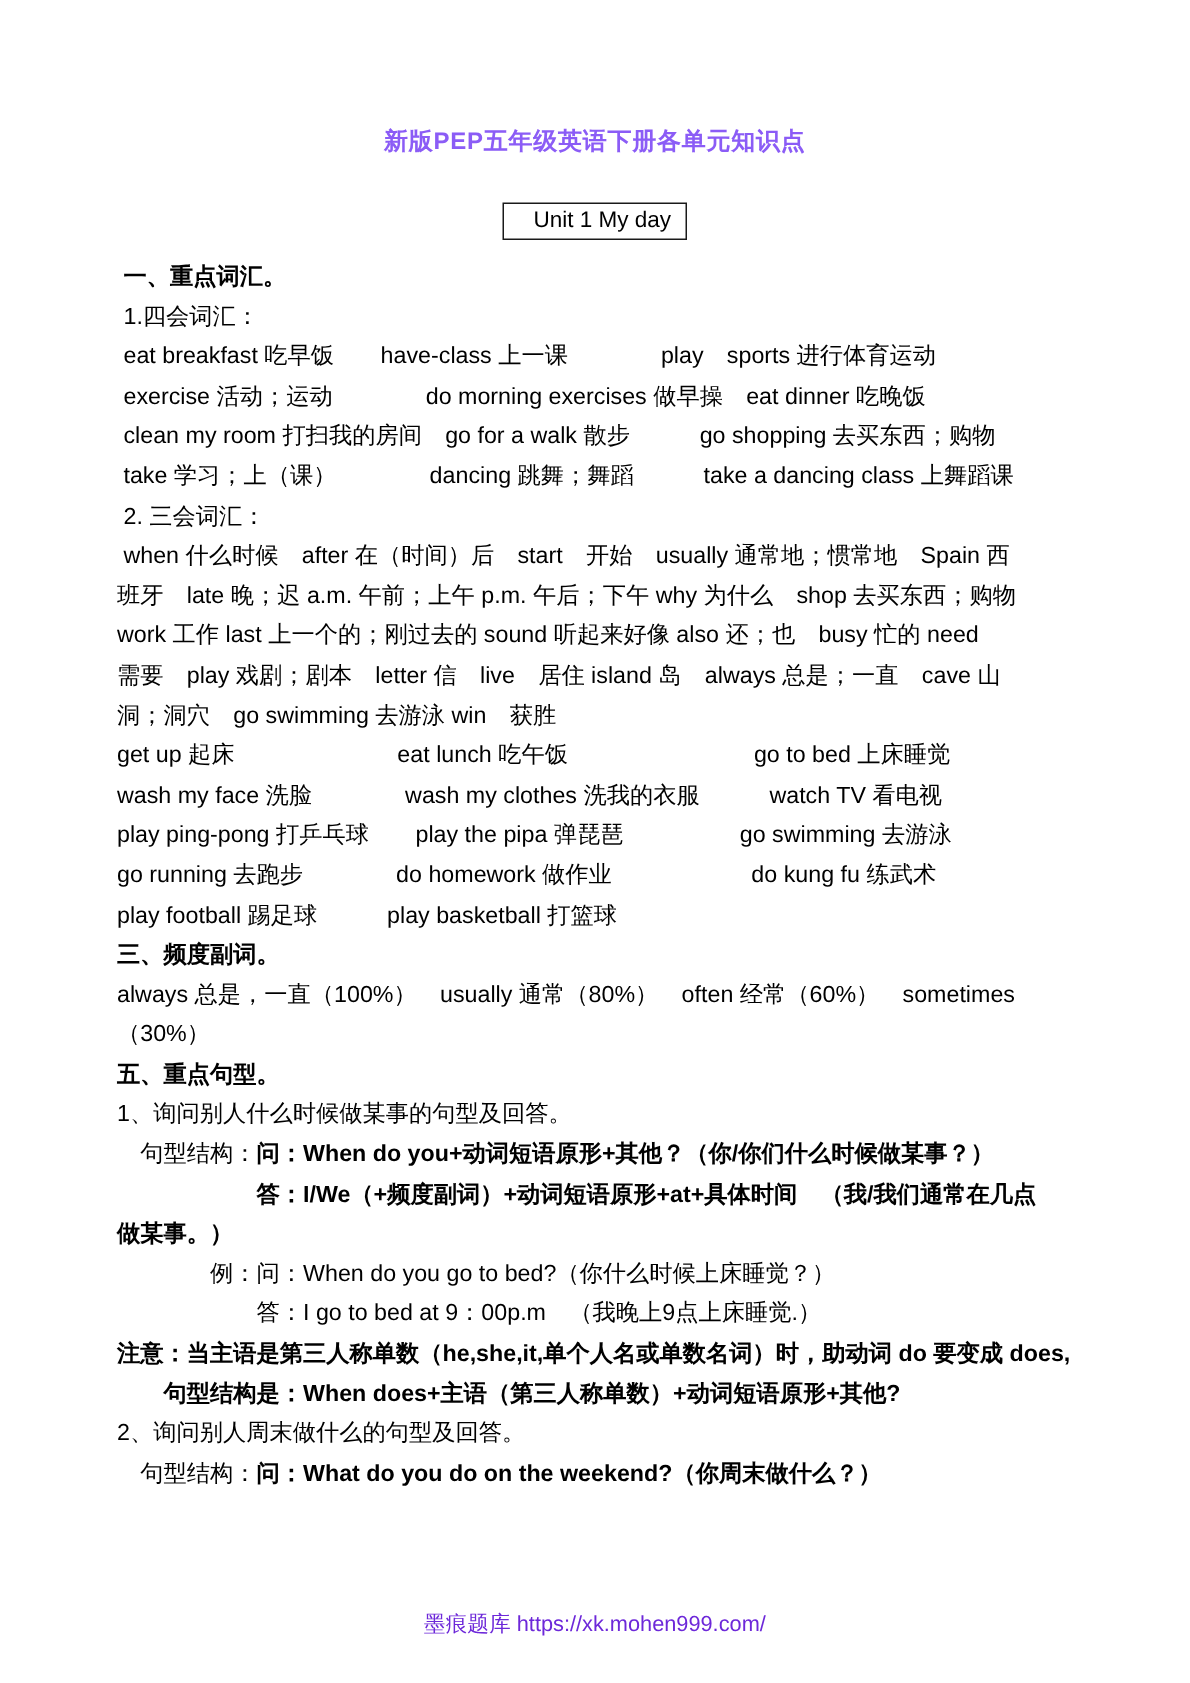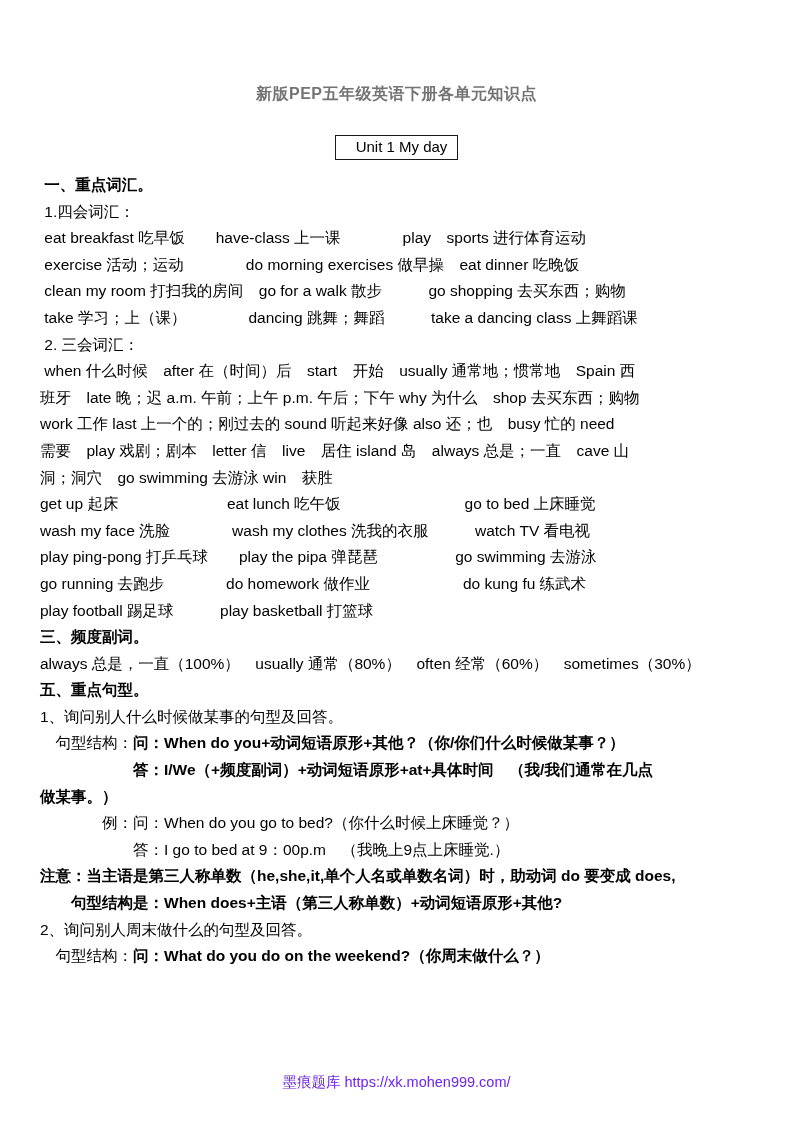--- a/index.html
+++ b/index.html
@@ -28,21 +28,21 @@
   .unit-box {
     display: inline-block;
     border: 1px solid #1a1a1a;
     padding: 2px 10px 3px 20px;
     font-size: 15px;
     line-height: 18px;
     background: #ffffff;
   }
   .content {
     margin-top: 11px;
-    padding: 0 70px 0 40px;
+    padding: 0 70px 0 78px;
     font-size: 15.5px;
     line-height: 26.6px;
   }
   .line {
     white-space: pre-wrap;
     min-height: 26.6px;
   }
   .b { font-weight: bold; }
   .footer {
     position: absolute;
@@ -51,21 +51,21 @@
     width: 100%;
     text-align: center;
     font-size: 14.5px;
     color: #6d28d9;
   }
 </style>
 </head>
 <body>
 
 <div class="page">
-  <div class="doc-title" style="color: #737373;">新版PEP五年级英语下册各单元知识点</div>
+  <div class="doc-title" style="color: #8b5cf6;">新版PEP五年级英语下册各单元知识点</div>
 
   <div class="unit-box-wrap">
     <span class="unit-box">Unit 1 My day</span>
   </div>
 
   <div class="content" id="content">
       <div class="line"><span class="b"> 一、重点词汇。</span></div>
       <div class="line"><span> 1.四会词汇：</span></div>
       <div class="line"><span> eat breakfast 吃早饭　　have-class 上一课　　　　play　sports 进行体育运动</span></div>
       <div class="line"><span> exercise 活动；运动　　　　do morning exercises 做早操　eat dinner 吃晚饭</span></div>

